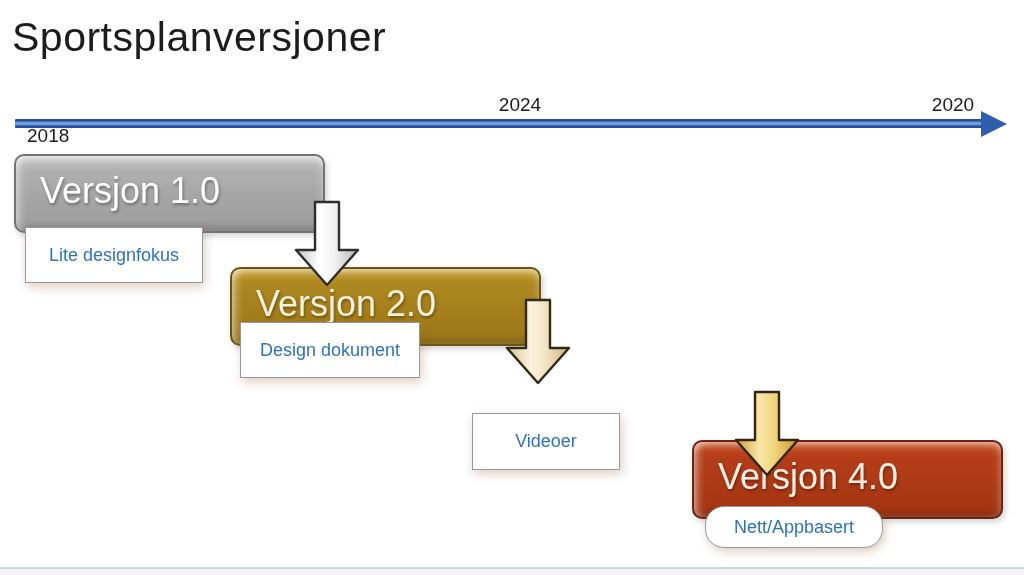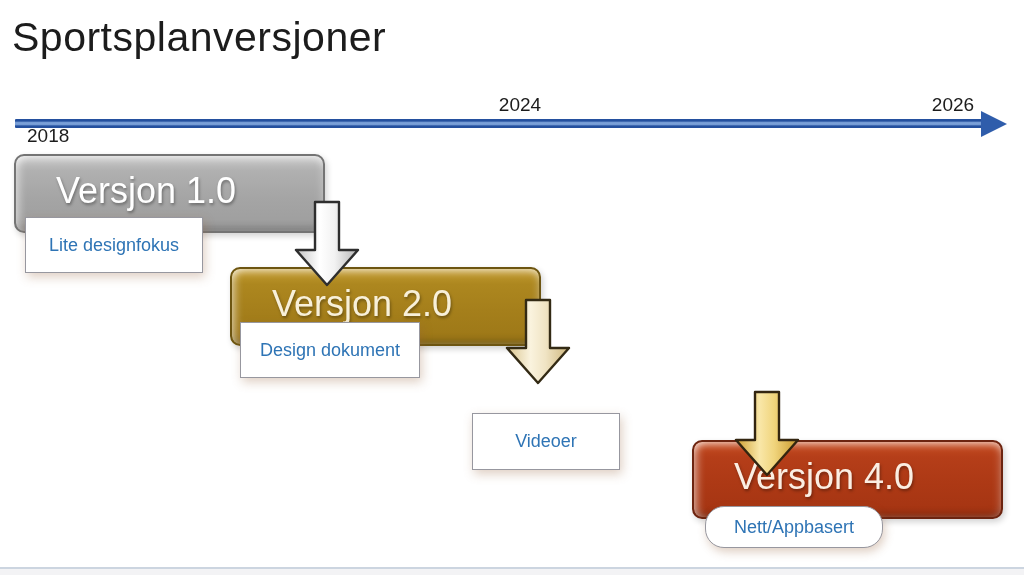--- a/index.html
+++ b/index.html
@@ -33,21 +33,21 @@
   .vbox{
     position:absolute;width:311px;height:79px;border-radius:10px;
     border:2px solid rgba(70,50,30,.75);box-sizing:border-box;
     box-shadow:inset 7px 0 9px -4px rgba(255,255,255,.55),
                inset -5px 0 8px -4px rgba(255,255,255,.30),
                inset 0 7px 7px -4px rgba(255,255,255,.55),
                inset 0 -8px 10px -7px rgba(0,0,0,.40),
                2px 3px 6px rgba(0,0,0,.18);
   }
   .vtitle{
-    display:block;padding:14px 0 0 40px;font-size:36px;font-weight:400;
+    display:block;padding:14px 0 0 24px;font-size:36px;font-weight:400;
     text-shadow:1px 2px 3px rgba(0,0,0,.35);white-space:nowrap;
   }
   .v1{left:14px; top:154px; border-color:#747474;
       background:linear-gradient(180deg,#c9c9c9,#b0b0b0 20%,#a5a5a5 55%,#9d9d9d);}
   .v1 .vtitle{color:#ffffff;}
   .v2{left:230px;top:248px; border-color:#6d5511;
       background:linear-gradient(180deg,#c59d33,#ad871f 20%,#a57f1b 55%,#9c7717);margin-top:19px;}
   .v2 .vtitle{color:#f8f0d9;}
   .v3{left:460px;top:344px; border-color:#6c3a10;
       background:linear-gradient(180deg,#c97721,#b25d17 20%,#aa5514 55%,#a04e12;);}
@@ -57,21 +57,21 @@
       background:linear-gradient(180deg,#c74e22,#b53e19 20%,#ad3915 55%,#a43412);}
   .v4 .vtitle{color:#fbeee2;}
   
   .lbox{
     position:absolute;background:#ffffff;border:1px solid #97979f;
     box-sizing:border-box;display:flex;align-items:center;justify-content:center;
     font-size:18px;color:#2e74b5;
     box-shadow:2px 4px 10px rgba(150,95,55,.30);
     white-space:nowrap;
   }
-  .l1{left:25px; top:217px;width:178px;height:56px;}
+  .l1{left:25px; top:227px;width:178px;height:56px;}
   .l2{left:240px;top:322px;width:180px;height:56px;}
   .l3{left:472px;top:413px;width:148px;height:57px;}
   .l4{left:705px;top:506px;width:178px;height:42px;border-radius:19px;}
   
   .carrow{position:absolute;width:66px;height:88px;}
   .a1{left:294px;top:200px;}
   .a2{left:505px;top:298px;}
   .a3{left:734px;top:390px;}
   
   .bottom-bar{
@@ -81,21 +81,21 @@
 </style>
 </head>
 <body>
 
 <div class="slide">
 
   <h1 class="title">Sportsplanversjoner</h1>
 
   <div class="year y2018">2018</div>
   <div class="year y2019">2024</div>
-  <div class="year y2020">2026</div>
+  <div class="year y2020">2020</div>
   <div class="tline"></div>
   <div class="thead"></div>
 
   <div class="vbox v1">
     <span class="vtitle">Versjon 1.0</span>
   </div>
   <div class="vbox v2">
     <span class="vtitle">Versjon 2.0</span>
   </div>
   <div class="vbox v4">

